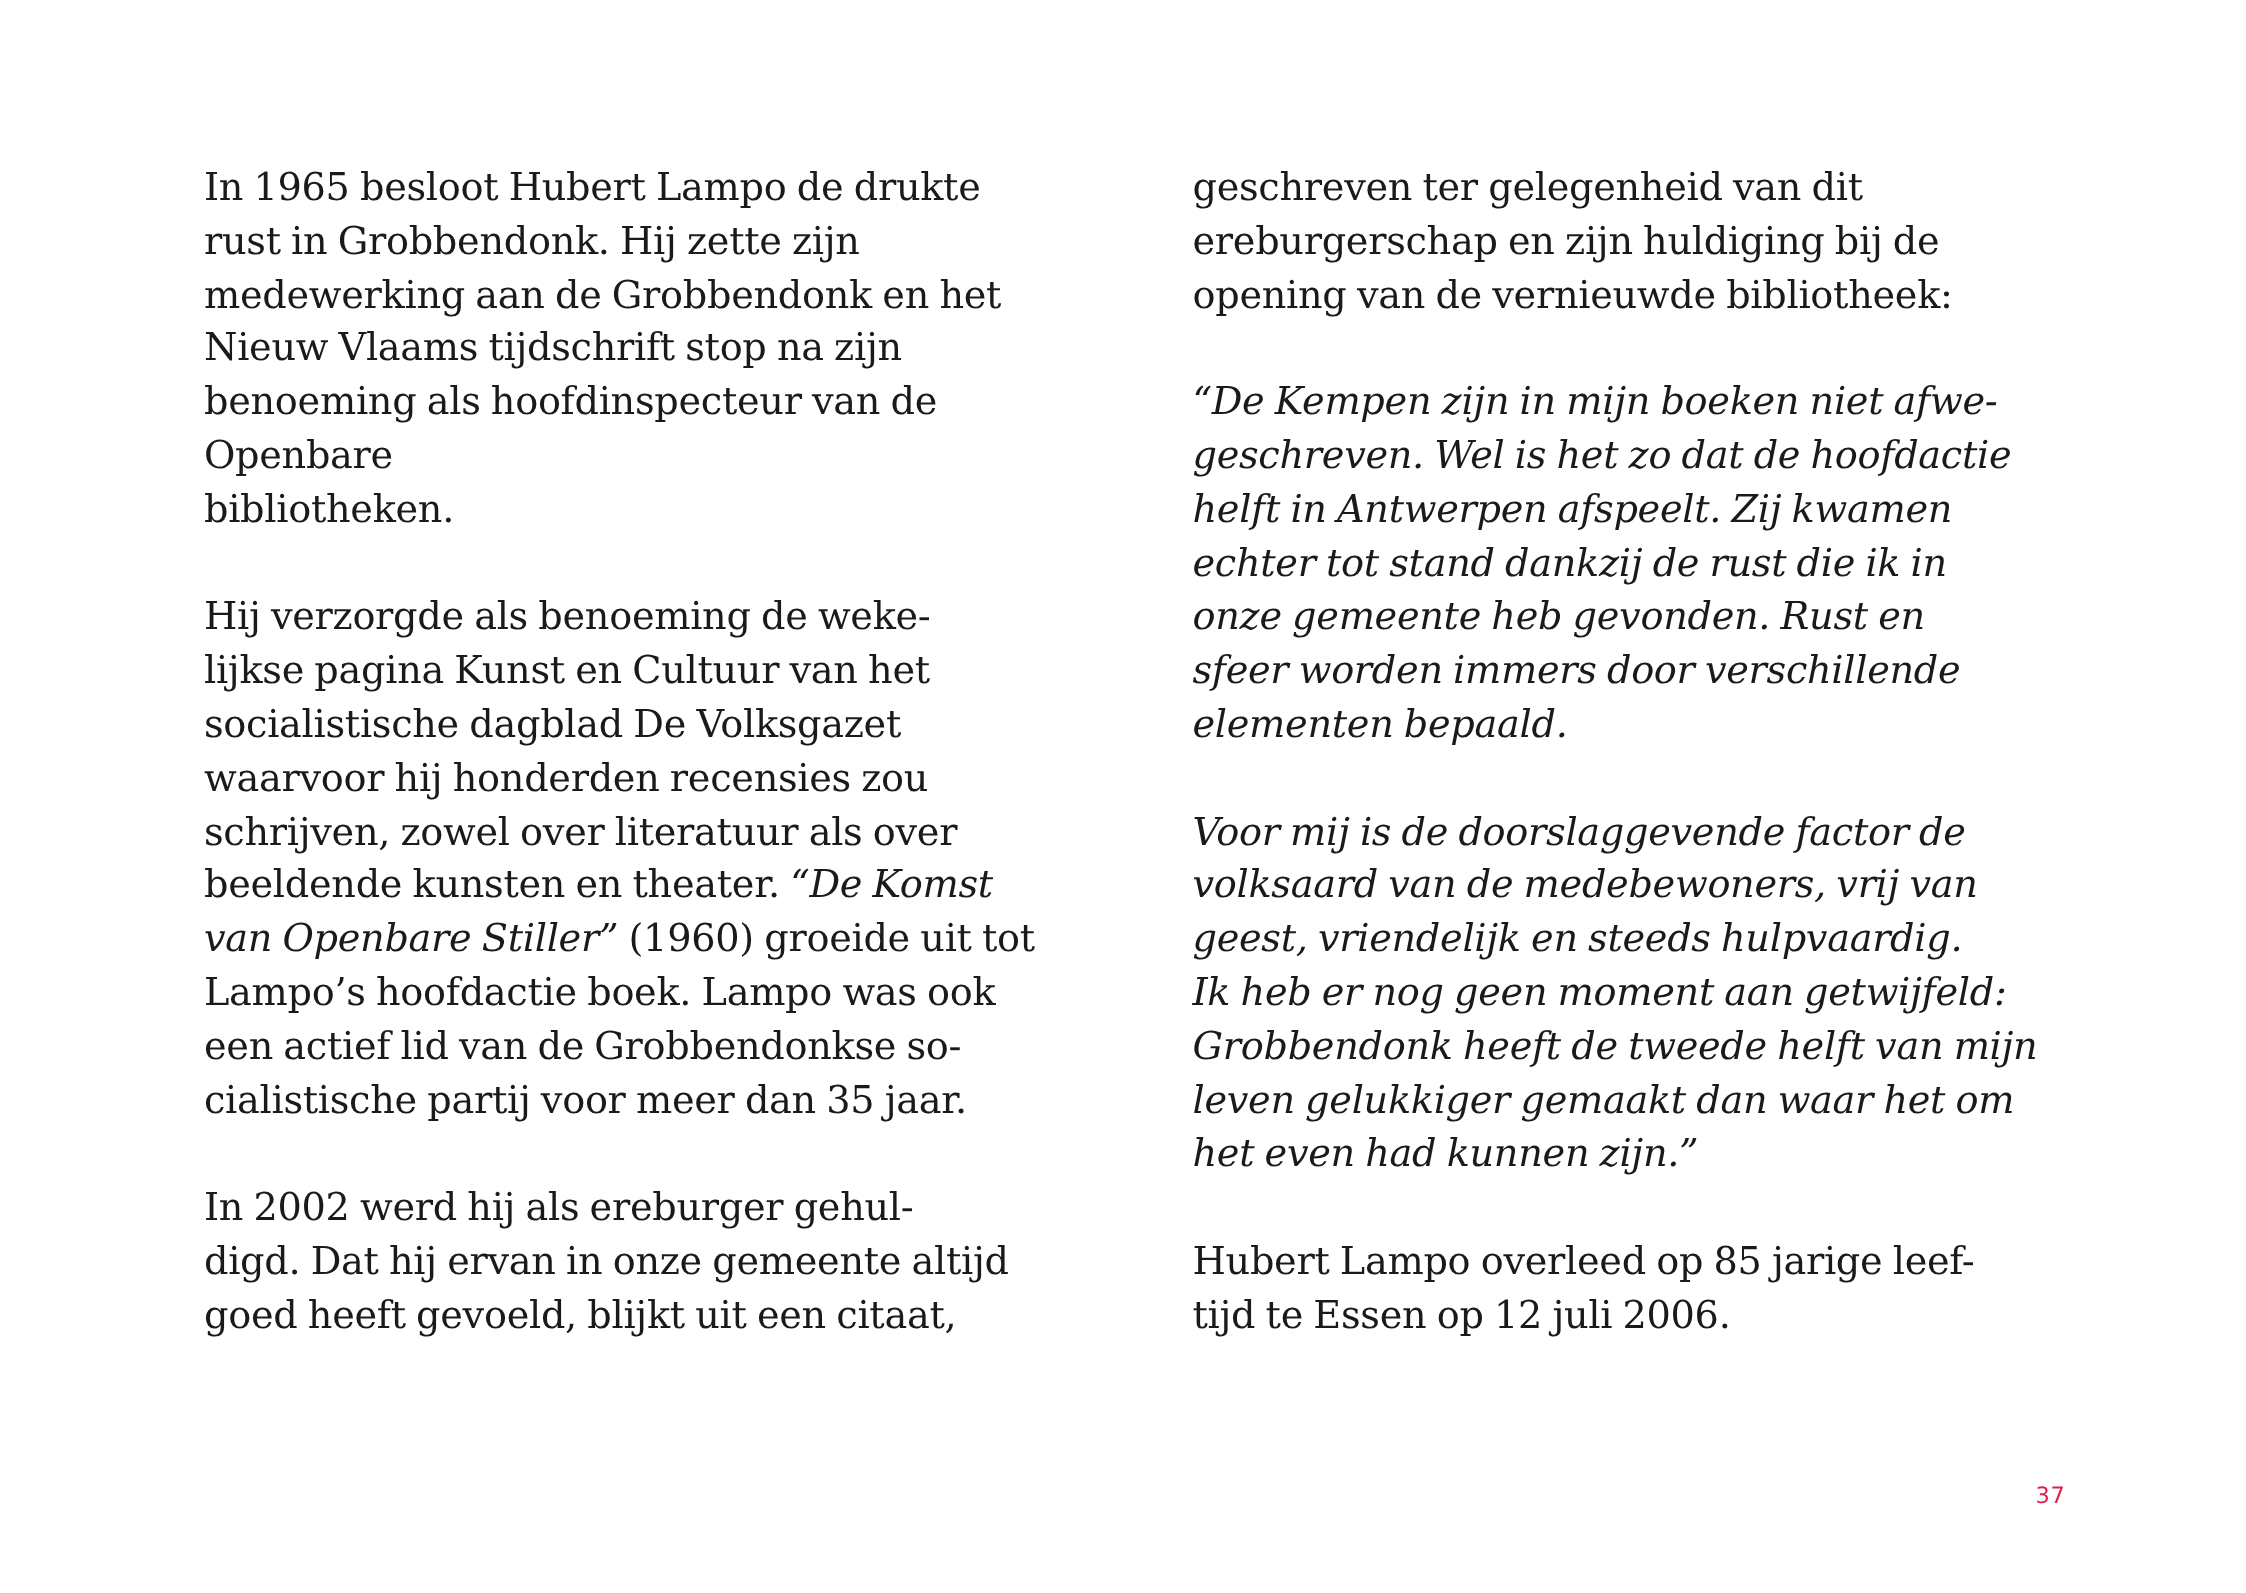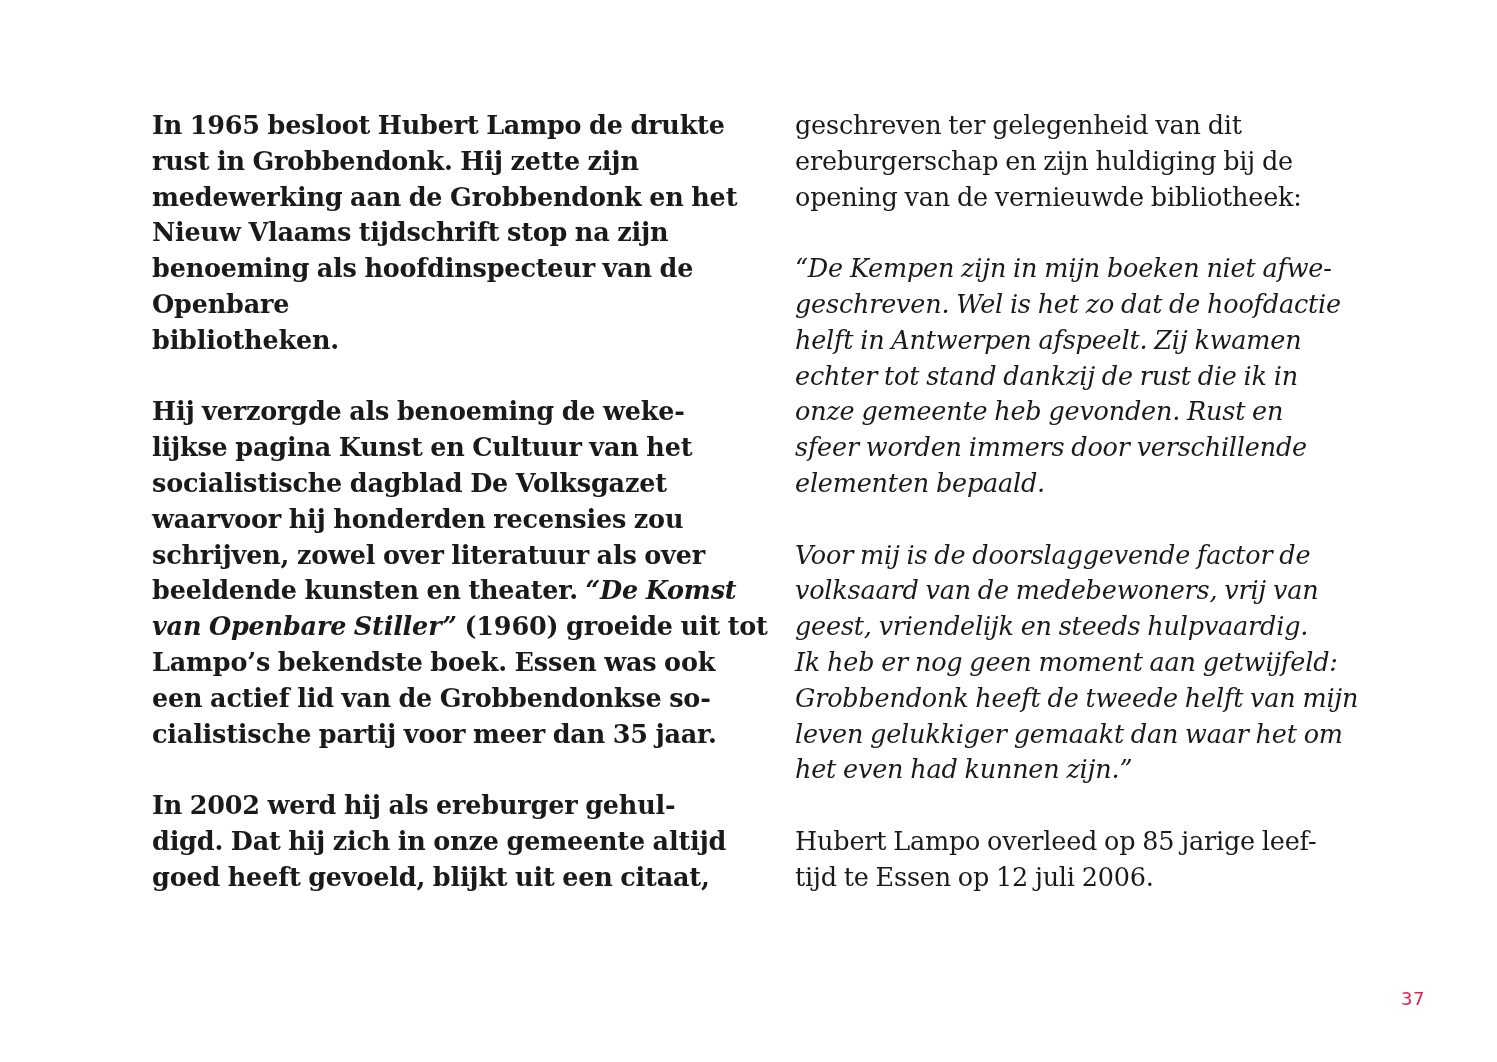--- a/index.html
+++ b/index.html
@@ -16,38 +16,37 @@
       font-family: "DejaVu Serif", "Liberation Serif", serif;
     }
     .column {
       position: absolute;
       top: 108px;
       font-size: 25.5px;
       line-height: 35.8px;
       letter-spacing: -0.2px;
       word-spacing: -1px;
     }
-    .col-left { left: 152px; width: 600px; font-weight: bold; }
+    .col-left { left: 136px; width: 600px; }
     .col-right { left: 795px; width: 610px; }
     .line {
       display: block;
       white-space: nowrap;
       height: 35.8px;
     }
     .blank { display: block; height: 35.8px; }
     .it { font-style: italic; }
     .page-number {
       position: absolute;
       left: 1357px;
       top: 988px;
       font-family: "DejaVu Sans", "Liberation Sans", sans-serif;
-      font-size: 18px;
+      font-size: 15px;
       color: #d9254f;
       letter-spacing: 0.5px;
-      margin-left: 44px;
     }
   </style>
 </head>
 <body>
 
 <div class="column col-left">
   <div>
     <span class="line">In 1965 besloot Hubert Lampo de drukte</span>
     <span class="line">rust in Grobbendonk. Hij zette zijn</span>
     <span class="line">medewerking aan de Grobbendonk en het</span>
@@ -62,28 +61,28 @@
     <span class="line">lijkse pagina Kunst en Cultuur van het</span>
     <span class="line">socialistische dagblad De Volksgazet</span>
     <span class="line">waarvoor hij honderden recensies zou</span>
     <span class="line">schrijven, zowel over literatuur als over</span>
     <span class="line">
       <span>beeldende kunsten en theater. </span><span class="it">“De Komst</span>
     </span>
     <span class="line">
       <span class="it">van Openbare Stiller”</span><span> (1960) groeide uit tot</span>
     </span>
-    <span class="line">Lampo’s bekendste boek. Essen was ook</span>
+    <span class="line">Lampo’s hoofdactie boek. Lampo was ook</span>
     <span class="line">een actief lid van de Grobbendonkse so-</span>
     <span class="line">cialistische partij voor meer dan 35 jaar.</span>
   </div>
   <span class="blank"></span>
   <div>
     <span class="line">In 2002 werd hij als ereburger gehul-</span>
-    <span class="line">digd. Dat hij zich in onze gemeente altijd</span>
+    <span class="line">digd. Dat hij ervan in onze gemeente altijd</span>
     <span class="line">goed heeft gevoeld, blijkt uit een citaat,</span>
   </div>
 </div>
 
 <div class="column col-right">
   <div>
     <span class="line">geschreven ter gelegenheid van dit</span>
     <span class="line">ereburgerschap en zijn huldiging bij de</span>
     <span class="line">opening van de vernieuwde bibliotheek:</span>
   </div>

